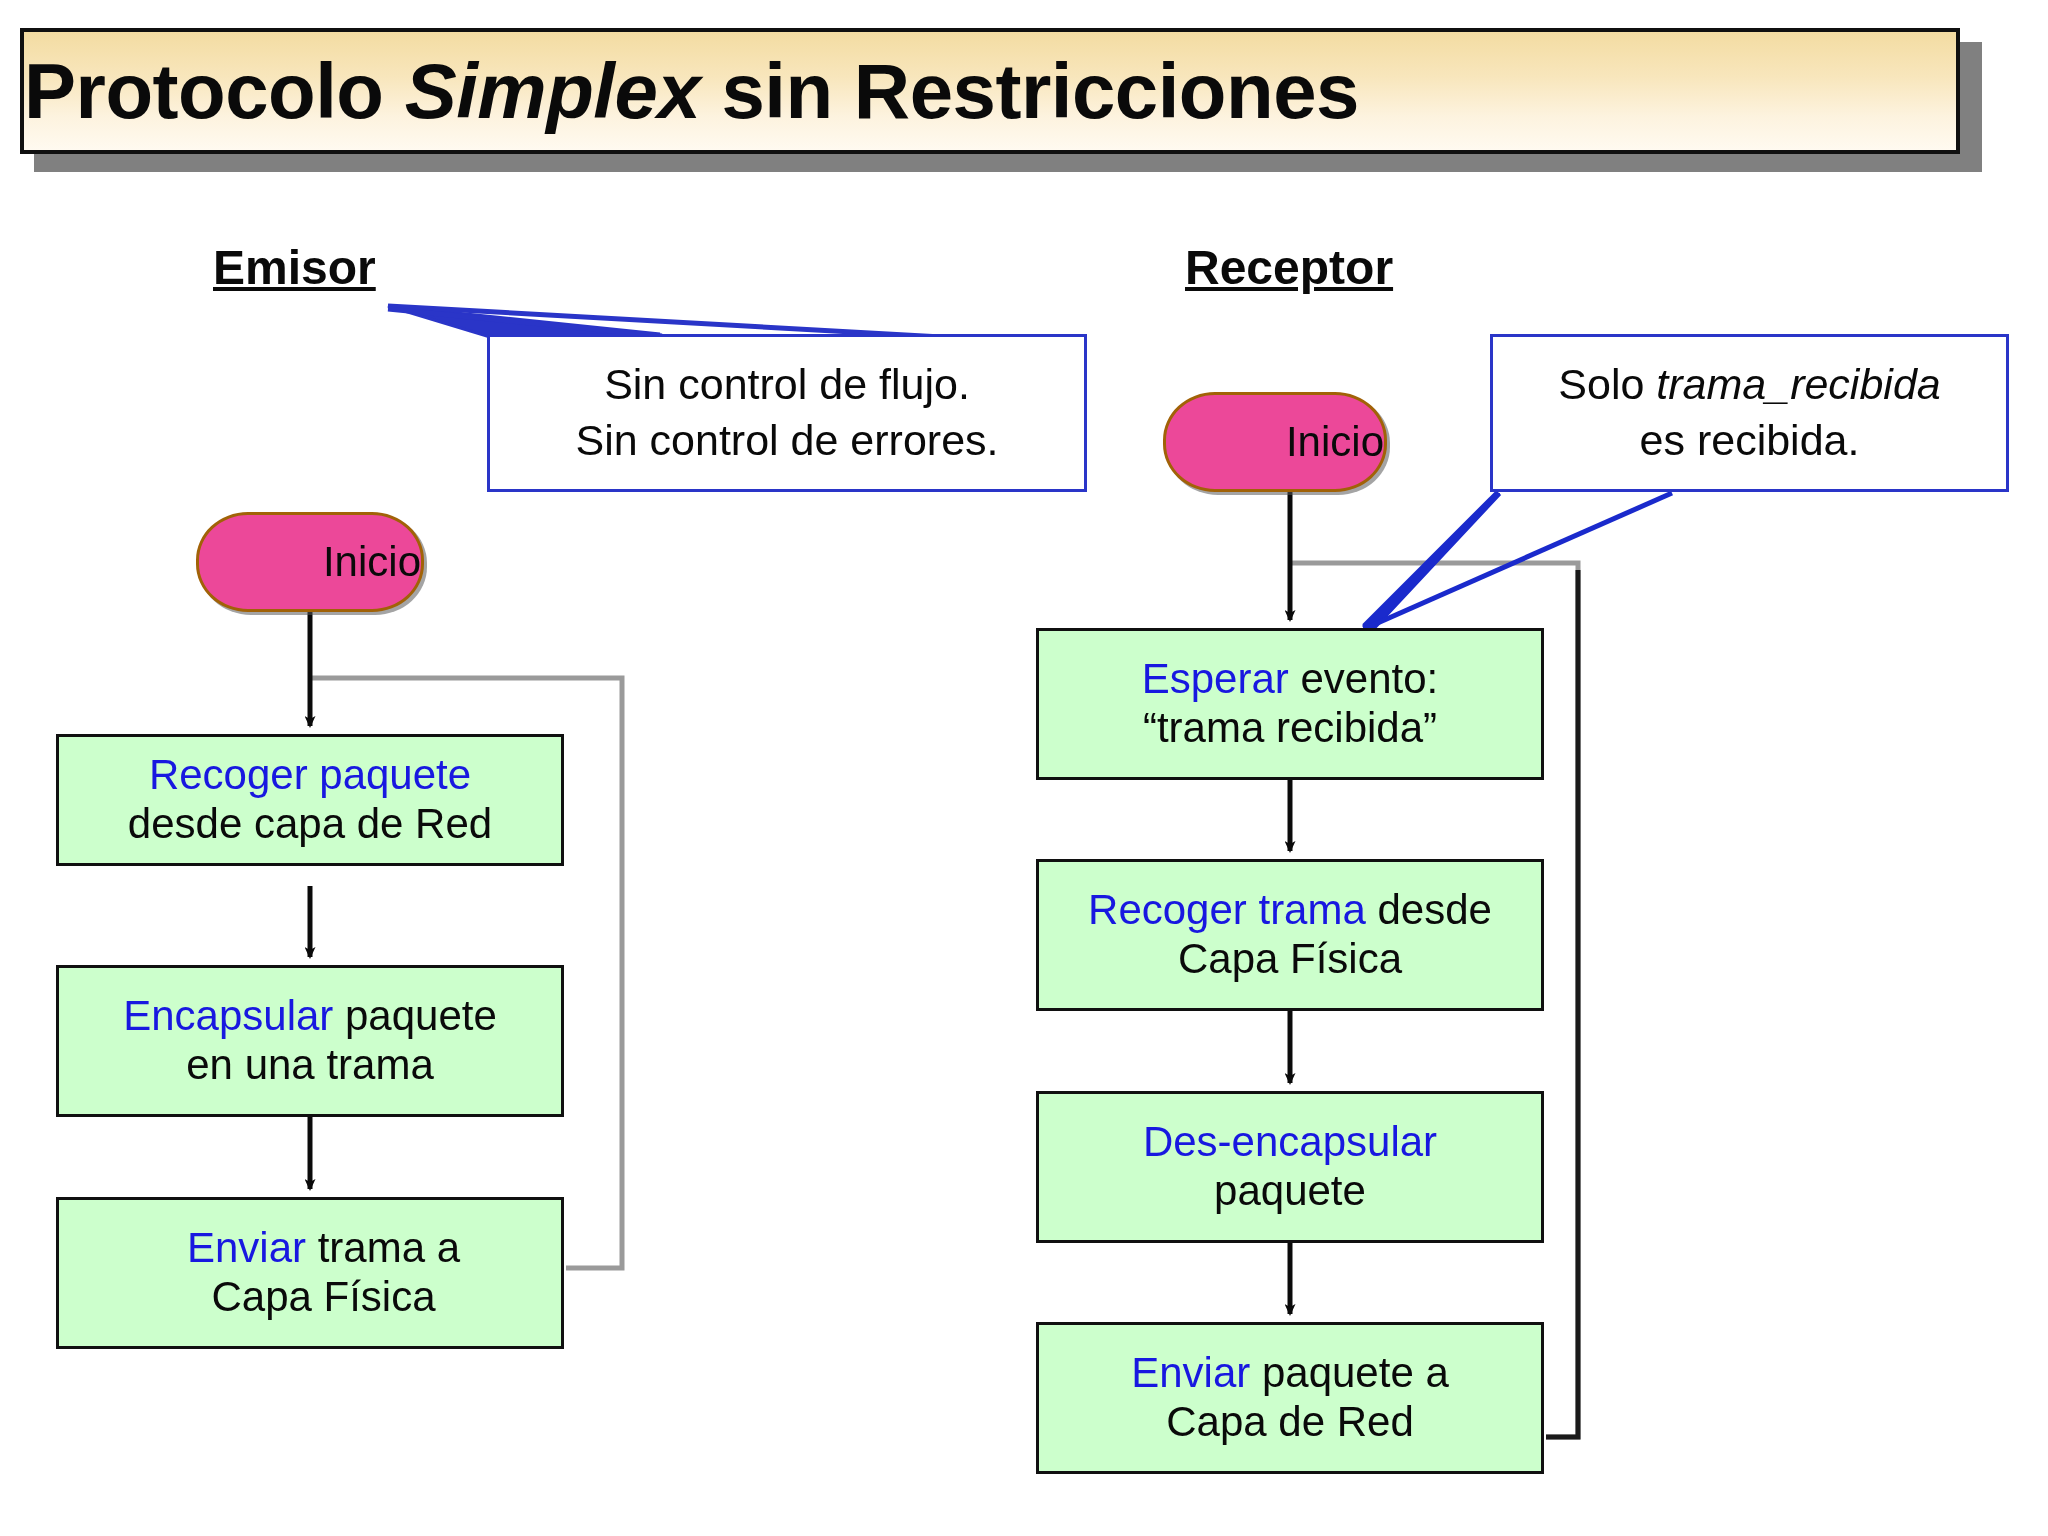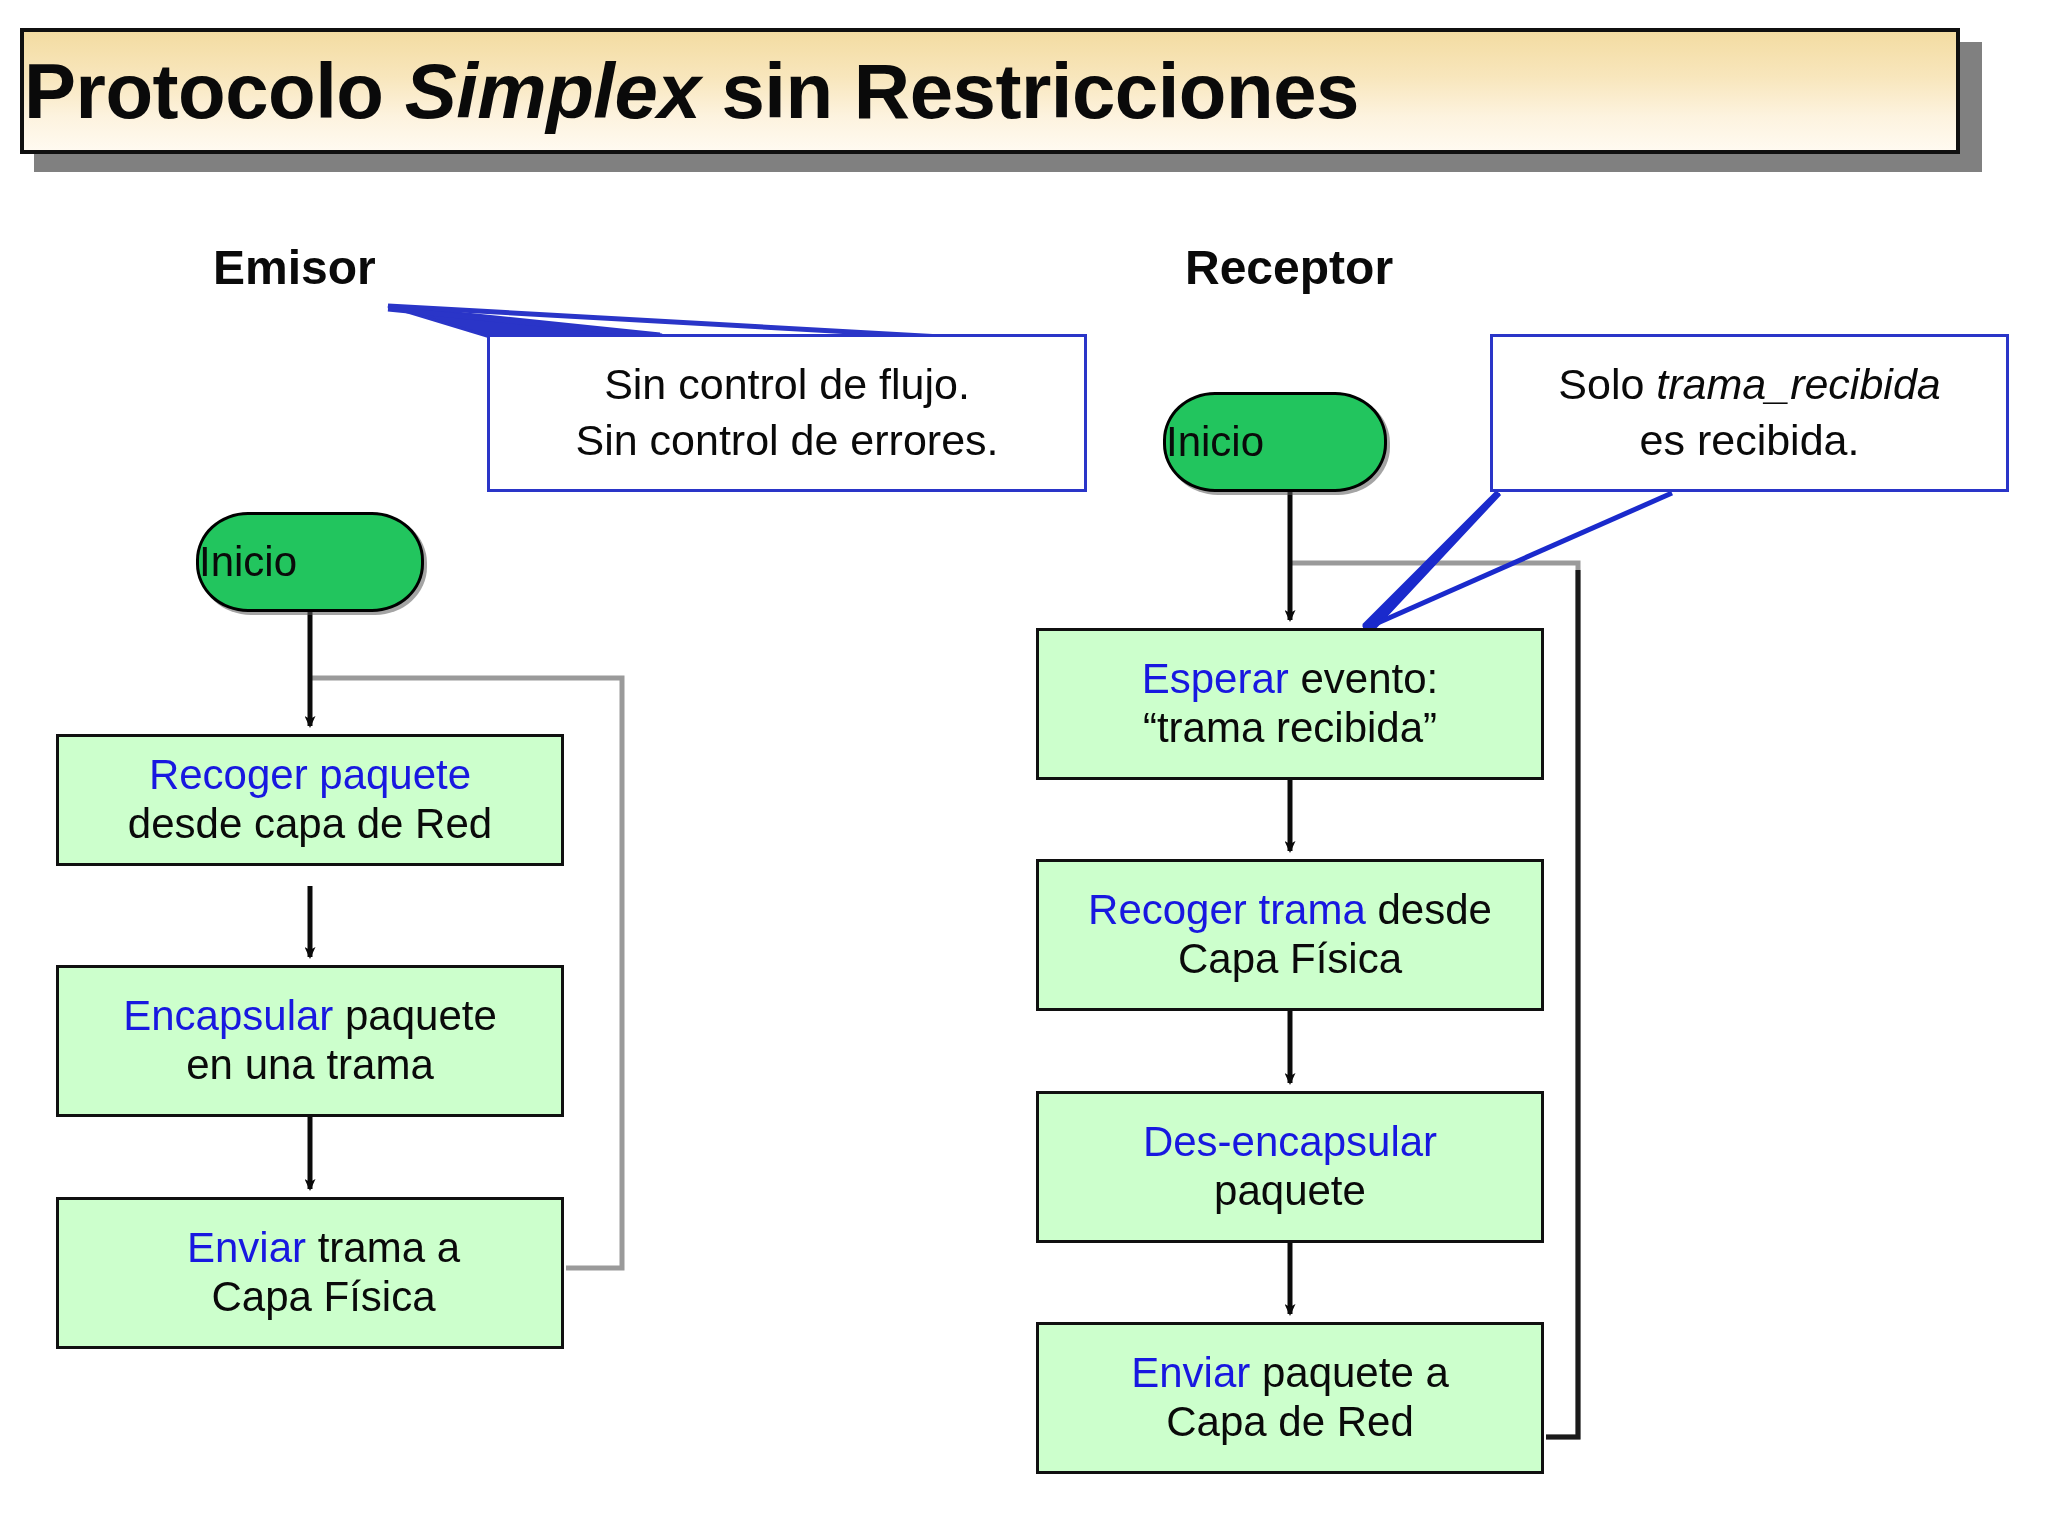--- a/index.html
+++ b/index.html
@@ -27,31 +27,32 @@
   #title-text{
     font-size:78px;font-weight:bold;color:#0A0A0A;
     letter-spacing:-0.5px;white-space:nowrap;line-height:1;
   }
   #title-text .ital{font-style:italic;}
 
   
   .col-heading{
     position:absolute;font-size:48px;font-weight:bold;color:#0A0A0A;
     white-space:nowrap;
+    text-decoration:underline;
   }
   #heading-emisor{left:213px;top:240px;}
   #heading-receptor{left:1185px;top:240px;}
 
   
   .start-oval{
     position:absolute;
-    background:#22c55e;
-    border:3px solid #000000;
+    background:#ec4899;
+    border:3px solid #a16207;
     border-radius:52px/48px;
-    display:flex;align-items:center;justify-content:flex-start;
+    display:flex;align-items:center;justify-content:flex-end;
     box-shadow:3px 3px 0 rgba(90,90,90,0.55);
     box-sizing:border-box;
   }
   .start-oval span{font-size:42px;color:#0A0A0A;white-space:nowrap;}
   #start-emisor{left:196px;top:512px;width:228px;height:100px;}
   #start-receptor{left:1163px;top:392px;width:224px;height:100px;}
 
   
   .proc-box{
     position:absolute;

